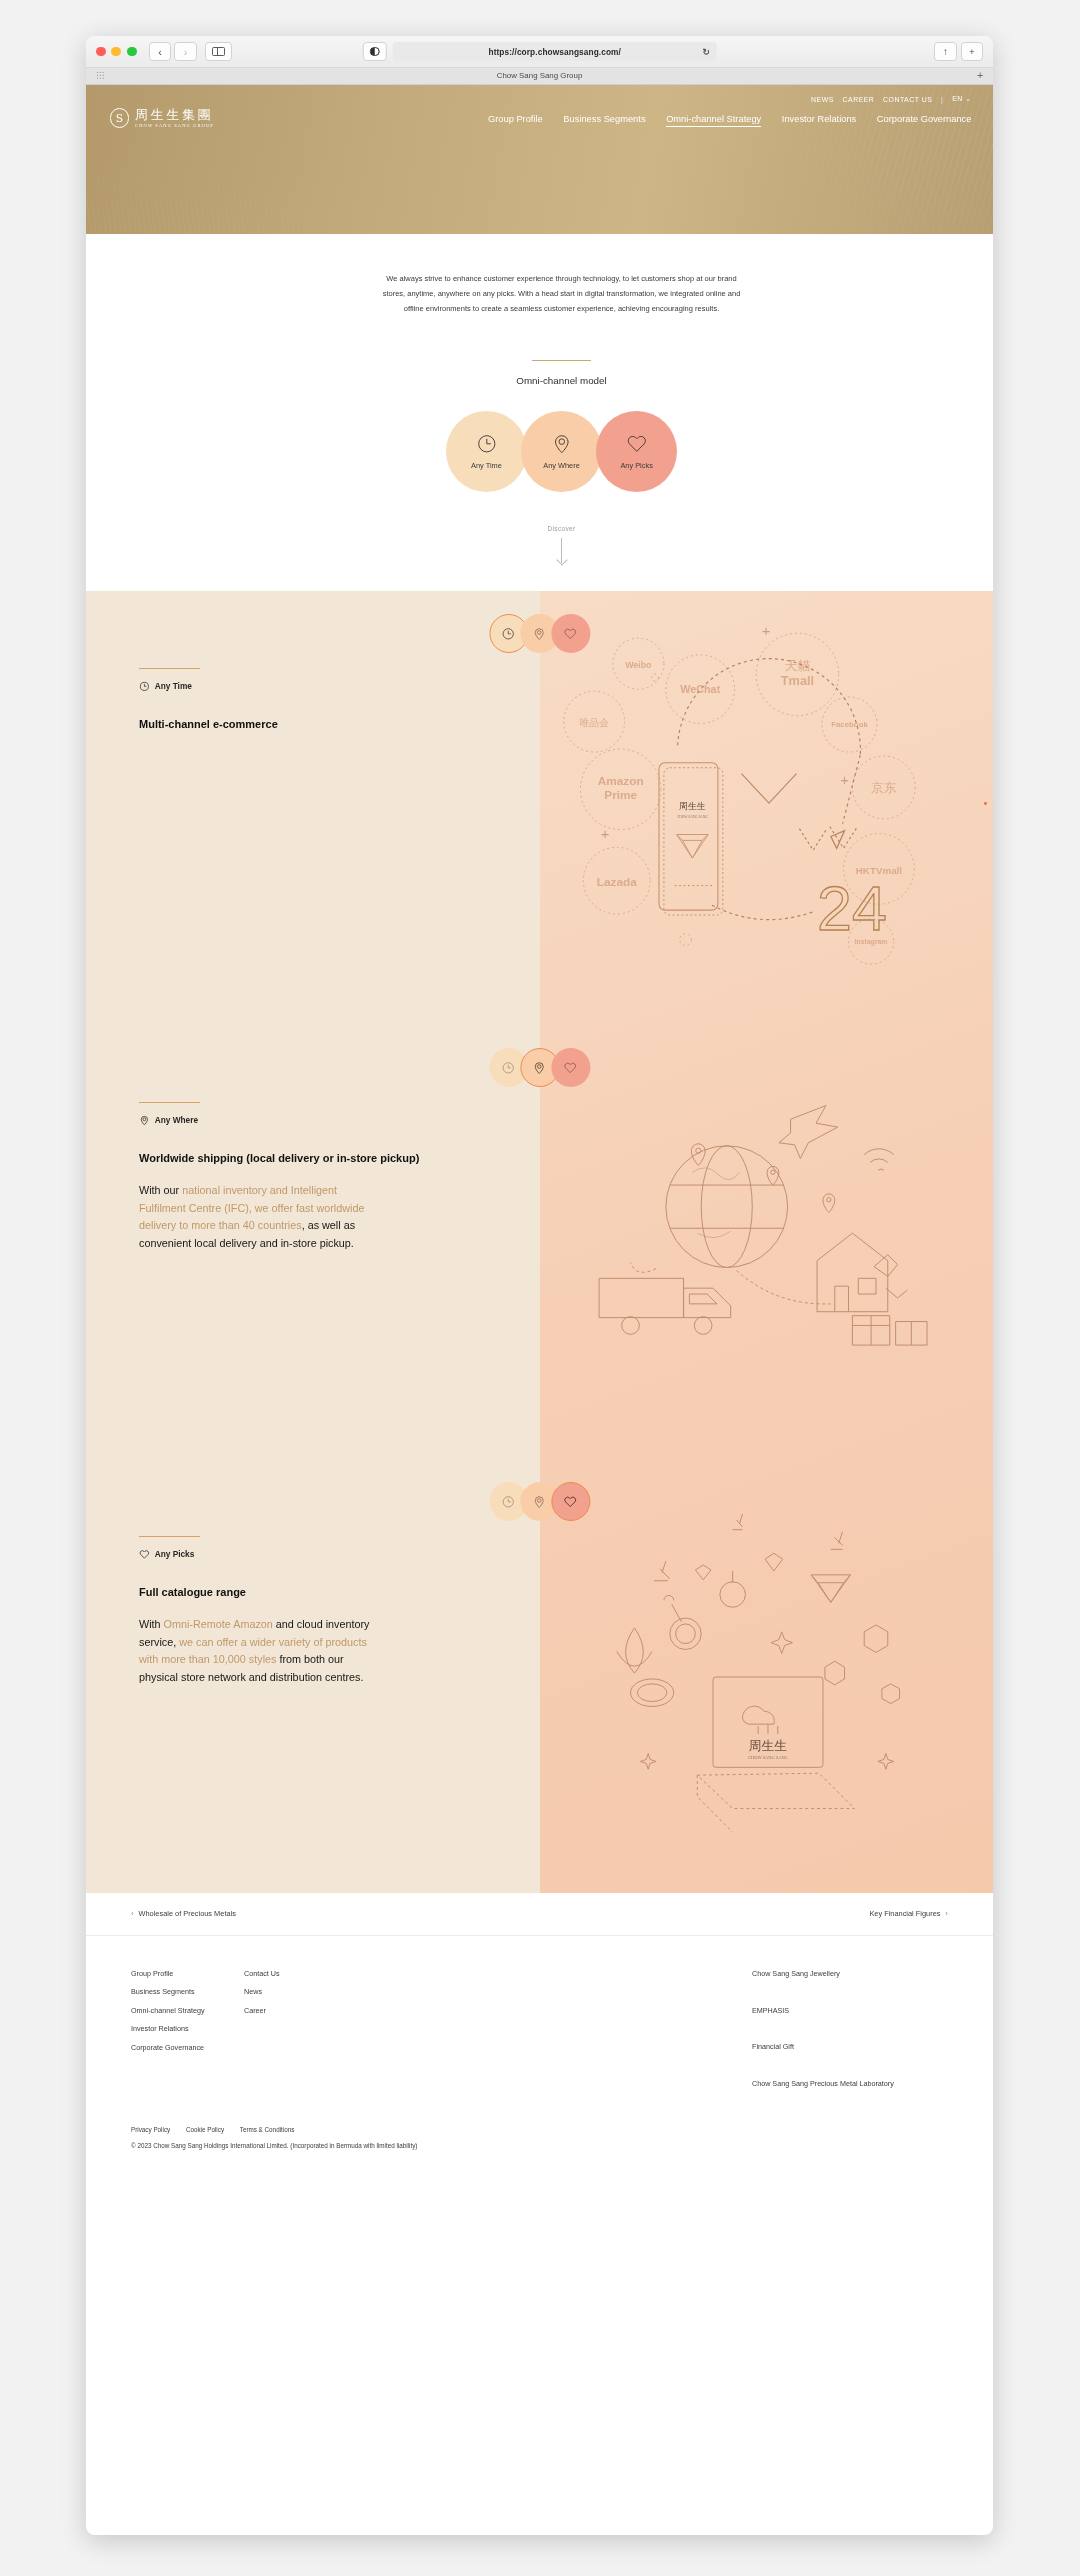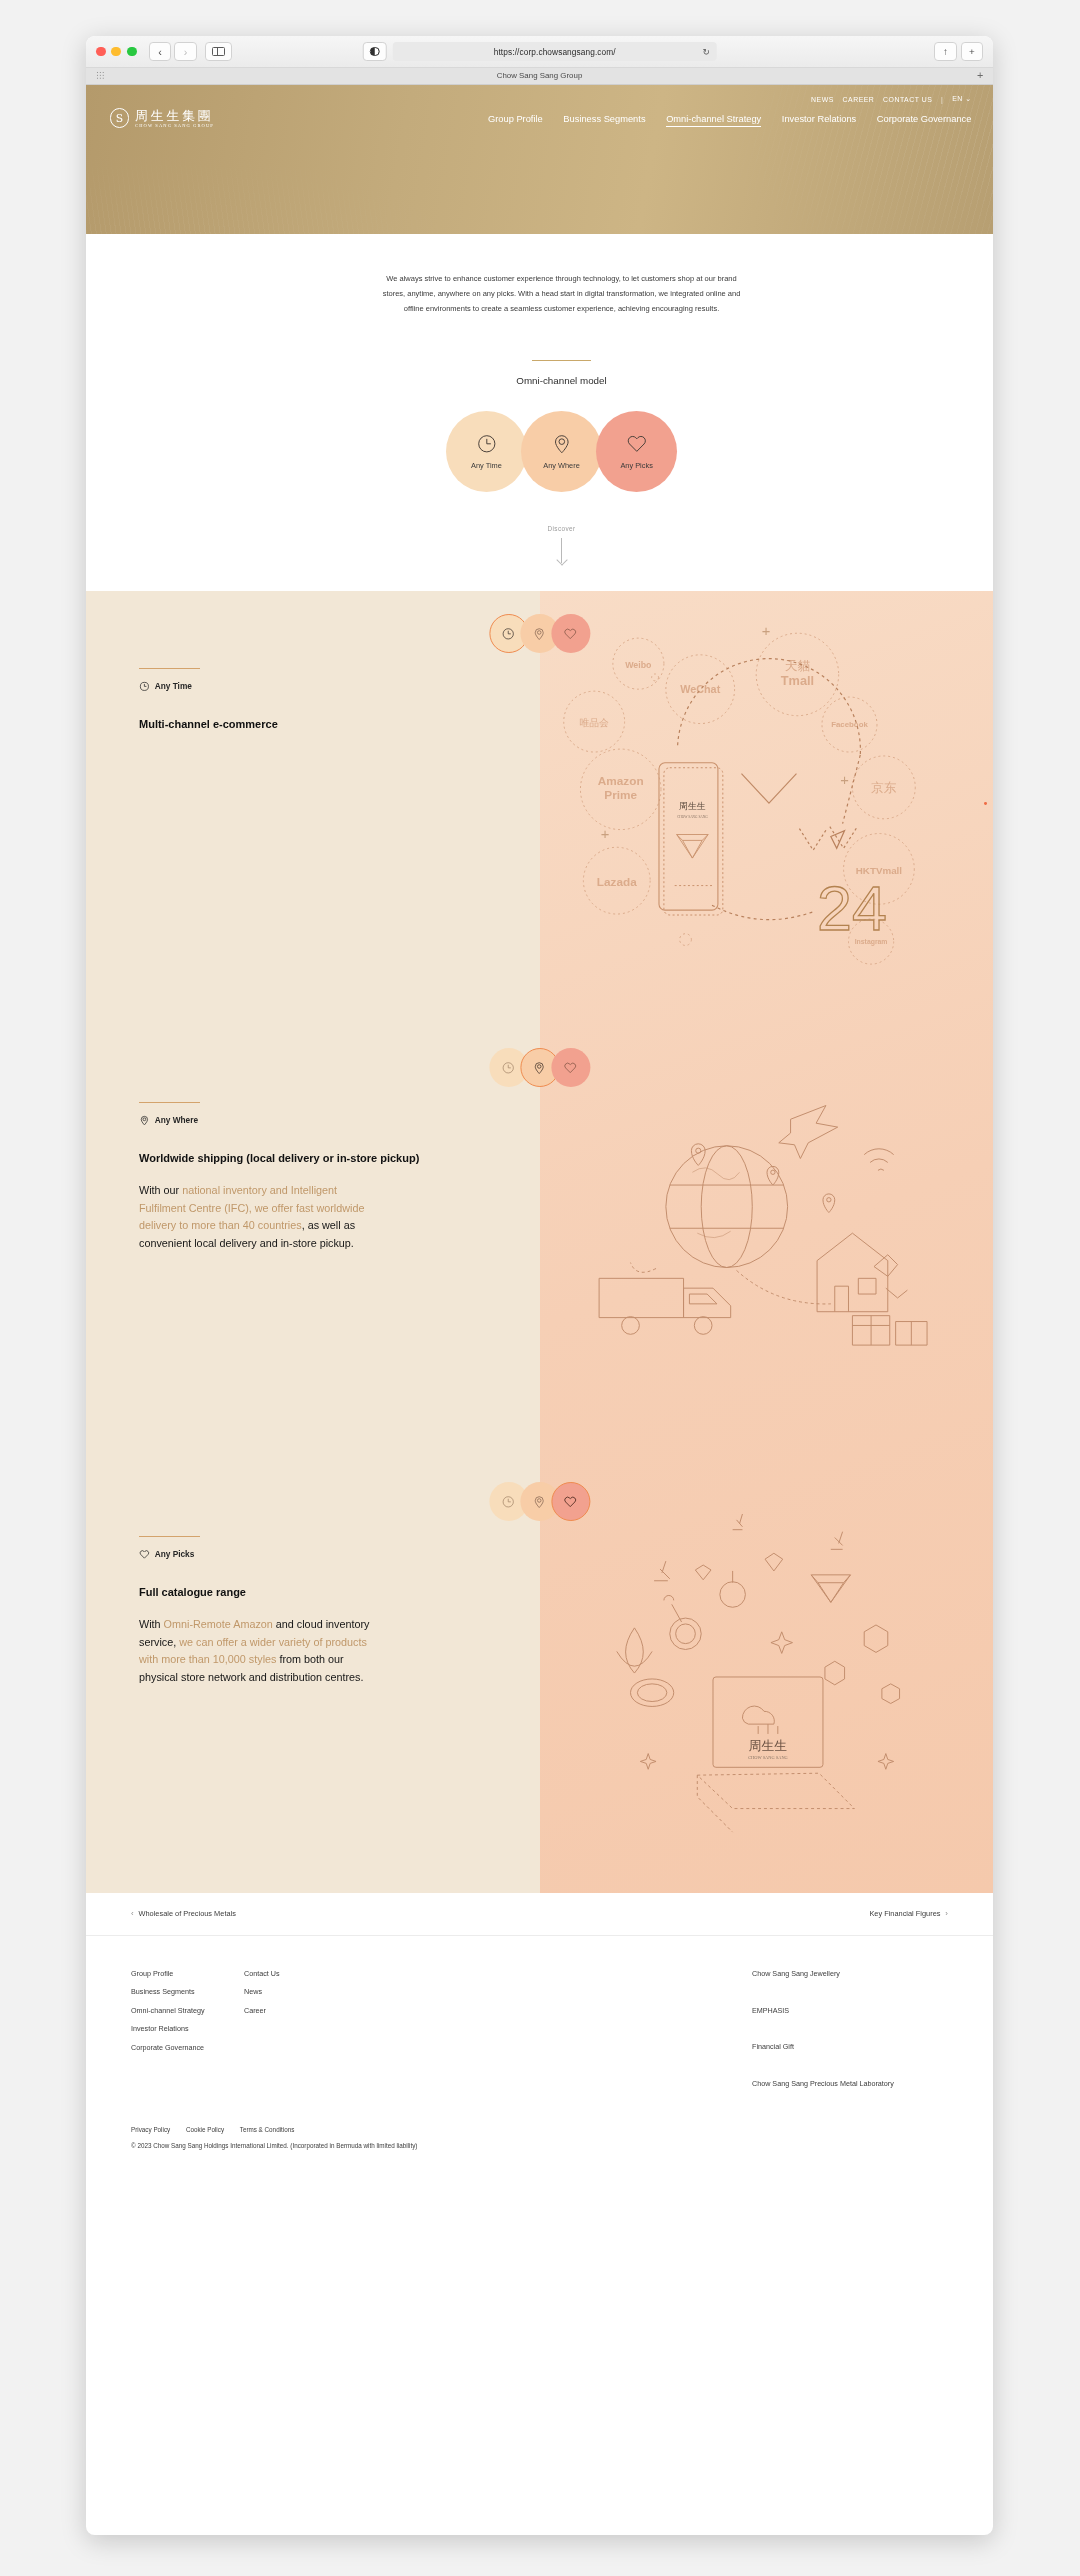--- a/index.html
+++ b/index.html
@@ -37,21 +37,21 @@
   }
   .navbtn.dis { color:#bdbdbd; }
   .sidebtn {
     width: 27.5px;height:18.7px;border-radius:3.9px;background:#fdfdfd;
     border:1px solid #d2d2d2;display:flex;align-items:center;justify-content:center;
   }
   .sb-glyph{width:13.7px;height:9.8px;border:1px solid #5a5a5a;border-radius:1.5px;position:relative;}
   .sb-glyph:before{content:"";position:absolute;left:3.9px;top:-1px;bottom:-1px;width:1px;background:#5a5a5a;}
   .urlwrap {
     position:absolute; left:50%; transform:translateX(-50%);
-    display:flex; align-items:flex-start; gap:5.9px;
+    display:flex; align-items:flex-start; gap:5.9px;font-weight:bold;
   }
   .shieldbtn{
     width:24.6px;height:18.7px;border-radius:3.9px;background:#fdfdfd;border:1px solid #d2d2d2;
     display:flex;align-items:center;justify-content:center;
   }
   .shield-g{width:9.8px;height:9.8px;border-radius:50%;background:linear-gradient(90deg,#2f2f2f 50%,#fff 50%);border:1px solid #2f2f2f;}
   .urlbar{
     width:324px;height:18.7px;border-radius:3.9px;background:#e9e9e9;
     display:flex;align-items:center;justify-content:center;position:relative;
   }
@@ -107,21 +107,21 @@
   .mainnav span.active:after{
     content:"";position:absolute;left:0;right:0;bottom:0;height:1px;background:#fff;
   }
   .logo{position:absolute;left:23.6px;top:23.6px;display:flex;align-items:center;gap:5.9px;z-index:4;}
   .logo-mark{
     width:19.6px;height:19.6px;border-radius:50%;border:1.4px solid #fff;
     display:flex;align-items:center;justify-content:center;
     font-size:10.8px;color:#fff;font-family:"DejaVu Serif",serif;
   }
   .logo-txt{display:flex;flex-direction:column;}
-  .logo-cn{font-size:12.8px;color:#fff;letter-spacing:2.9px;font-family:Liberation Sans, sans-serif;line-height:1.1;}
+  .logo-cn{font-size:12.8px;color:#fff;letter-spacing:2.9px;font-family:Liberation Mono, monospace;line-height:1.1;}
   .logo-en{font-size:4.5px;color:#fff;letter-spacing:1.1px;font-family:"Liberation Serif",serif;}
   .hero-title{
     position:absolute;left:0;right:0;top:55px;text-align:center;z-index:4;
     color:#fff;font-size:22.6px;line-height:1.5;font-weight:400;letter-spacing:0.5px;
   }
 
   
   .intro{background:#fff;padding:37px 0 0;margin-left:44px;}
   .intro p{
     width:373px;margin:0 auto;text-align:center;

